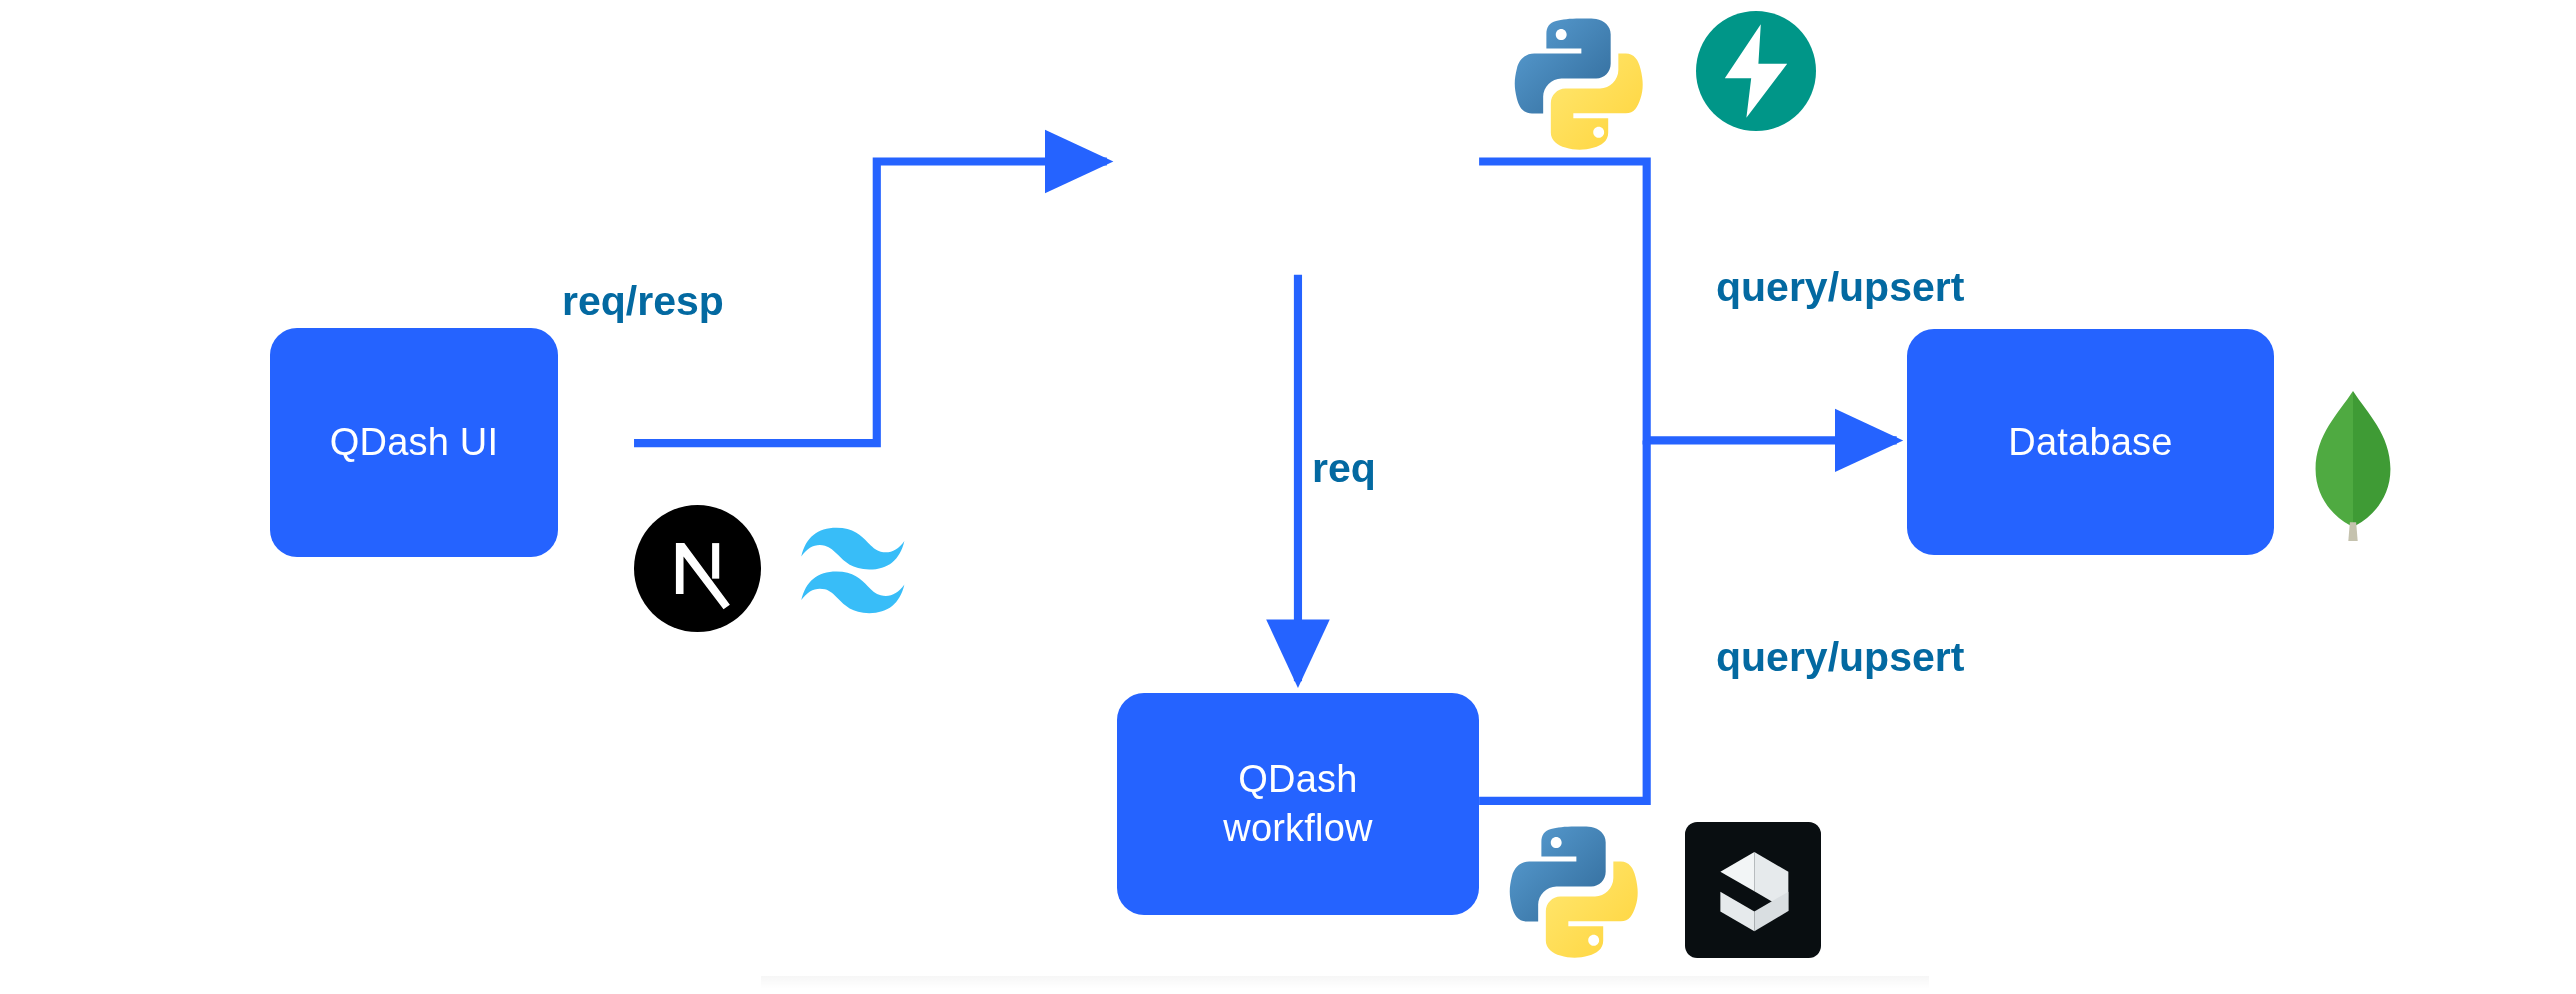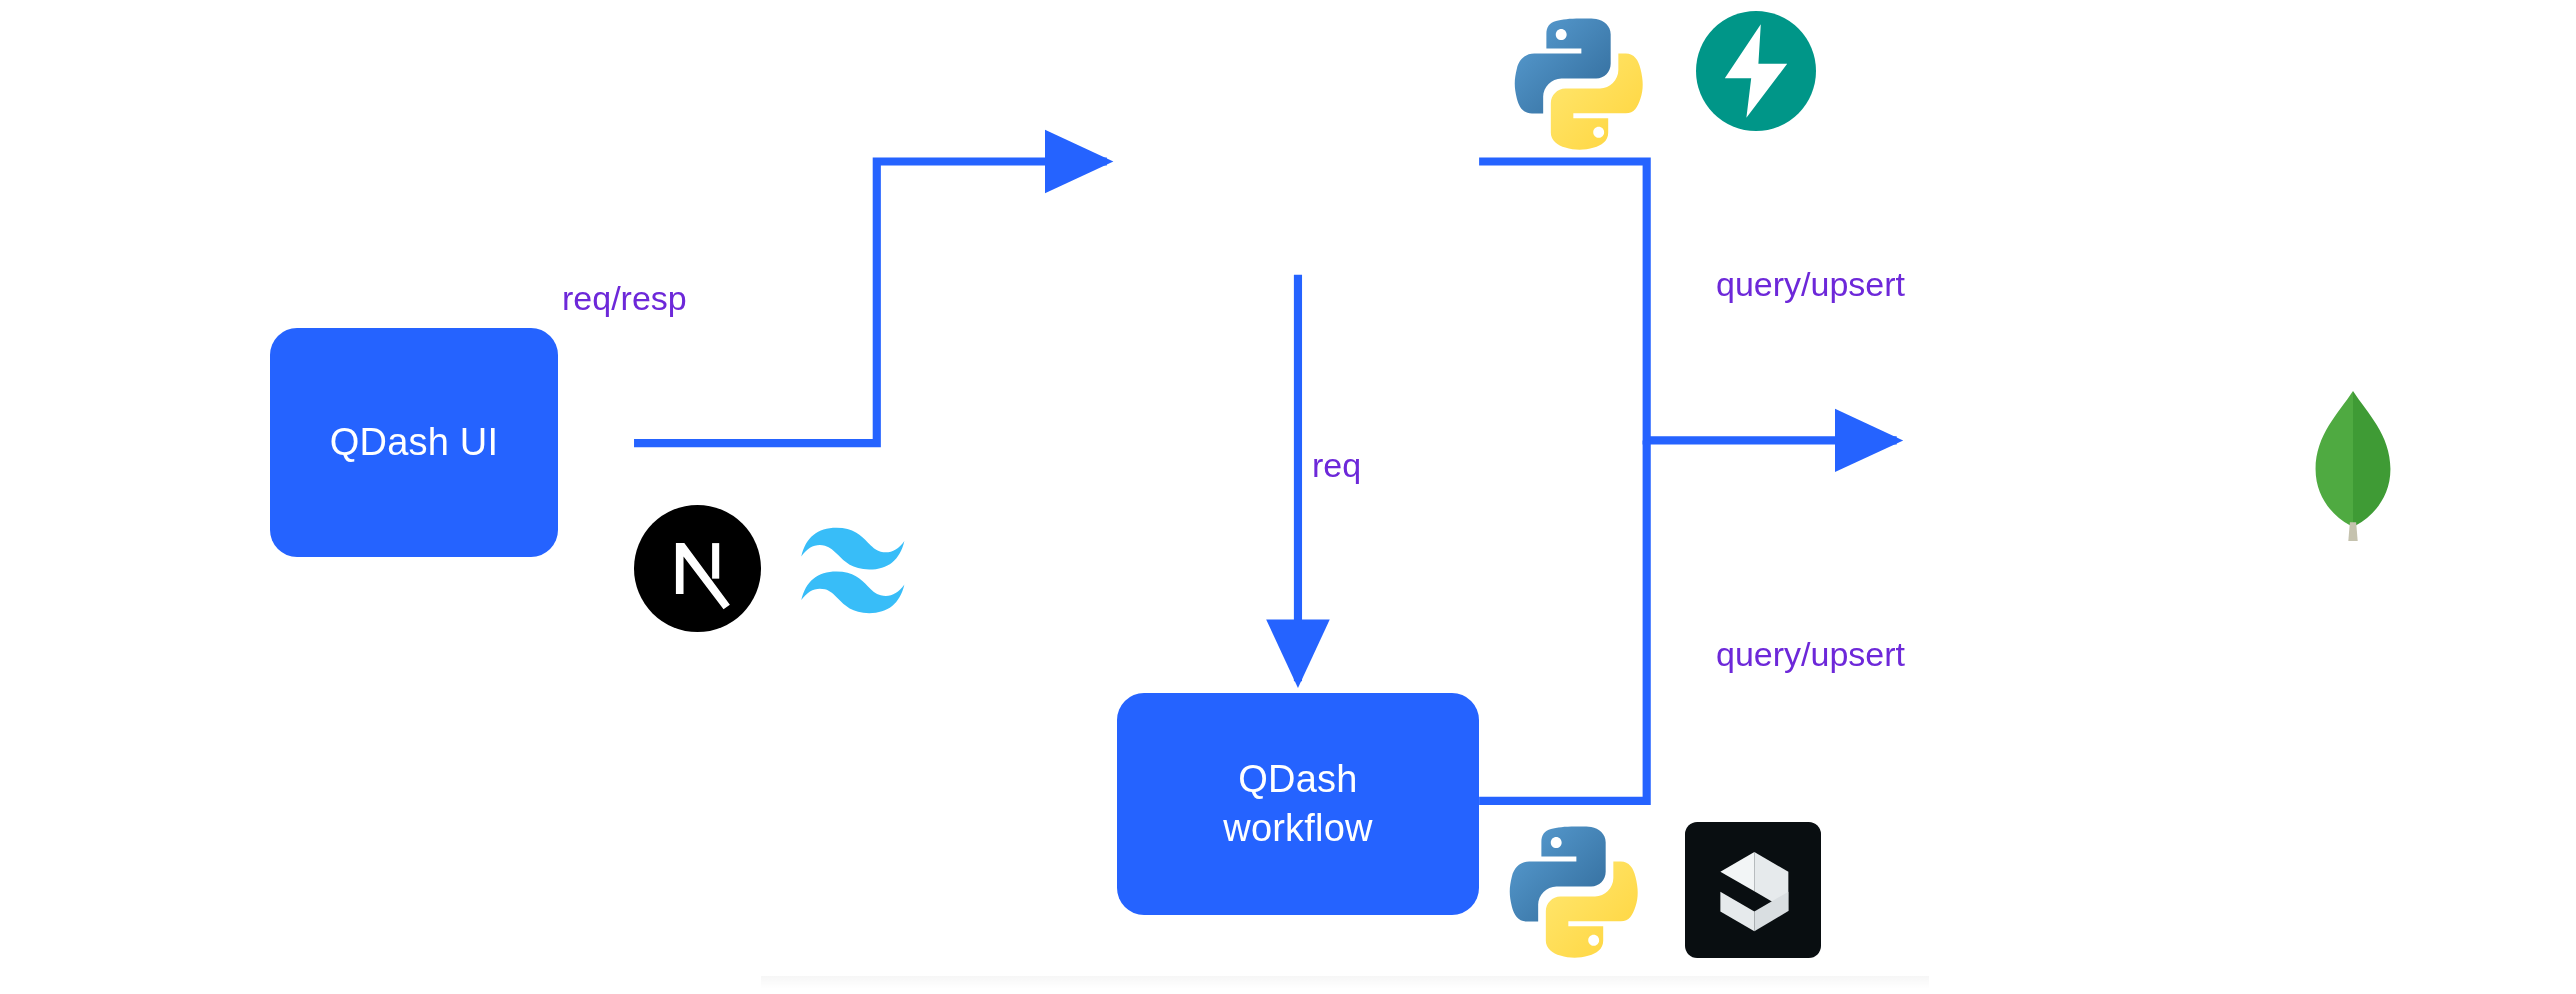--- a/index.html
+++ b/index.html
@@ -62,23 +62,23 @@
   }
 
   #node-qdash-ui      { left: 270px;  top: 328px;  width: 288px; height: 229px; }
   #node-qdash-api     { left: 1117px; top: 48px;   width: 362px; height: 226px; }
   #node-qdash-workflow{ left: 1117px; top: 693px;  width: 362px; height: 222px; }
   #node-database      { left: 1907px; top: 329px;  width: 367px; height: 226px; }
 
   
   .edge-label {
     position: absolute;
-    color: #6d28d9;
-    font-size: 34px;
-    font-weight: 400;
+    color: #0369a1;
+    font-size: 41px;
+    font-weight: 700;
     white-space: nowrap;
     line-height: 1;
   }
   #label-req-resp      { left: 562px;  top: 281px; }
   #label-req           { left: 1312px; top: 448px; }
   #label-query-upsert-top { left: 1716px; top: 267px; }
   #label-query-upsert-bottom { left: 1716px; top: 637px; }
 
   
   .icon {
@@ -117,20 +117,23 @@
   <div class="node" id="node-qdash-ui">
     <span class="node-label">QDash UI</span>
   </div>
 
 
   <div class="node" id="node-qdash-workflow">
     <span class="node-label">QDash
 workflow</span>
   </div>
 
+  <div class="node" id="node-database">
+    <span class="node-label">Database</span>
+  </div>
 
   <div class="edge-label" id="label-req-resp">req/resp</div>
 
   <div class="edge-label" id="label-req">req</div>
 
   <div class="edge-label" id="label-query-upsert-top">query/upsert</div>
 
   <div class="edge-label" id="label-query-upsert-bottom">query/upsert</div>
 
   <svg class="icon" id="icon-nextjs" viewBox="0 0 100 100">

